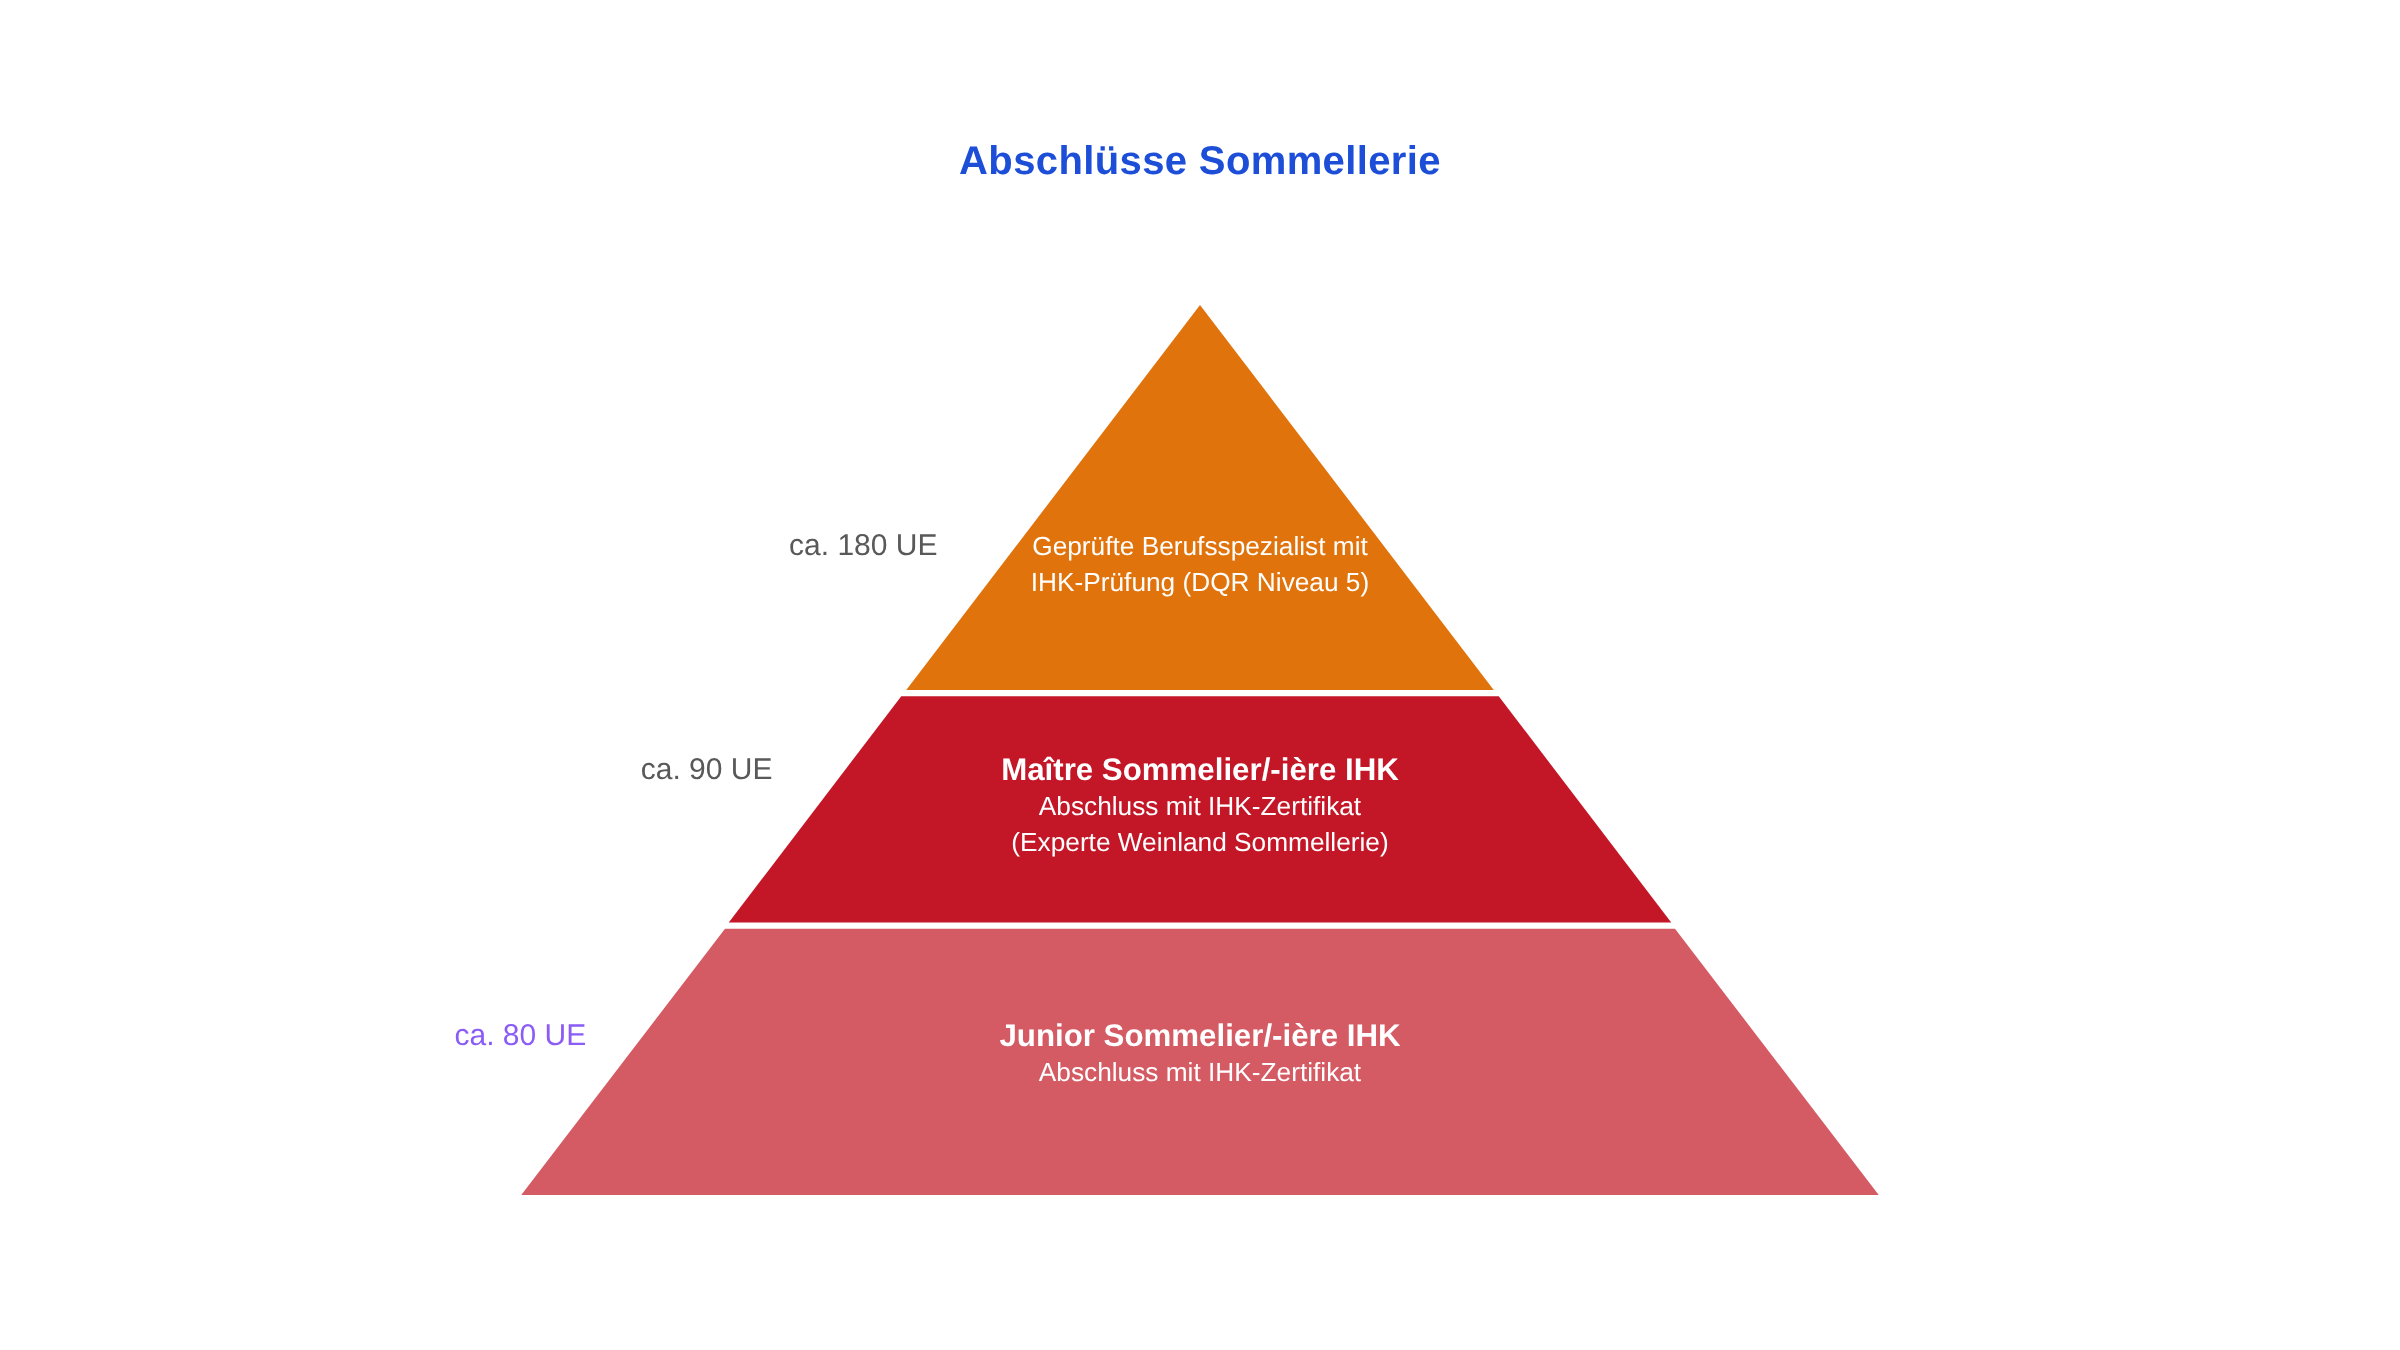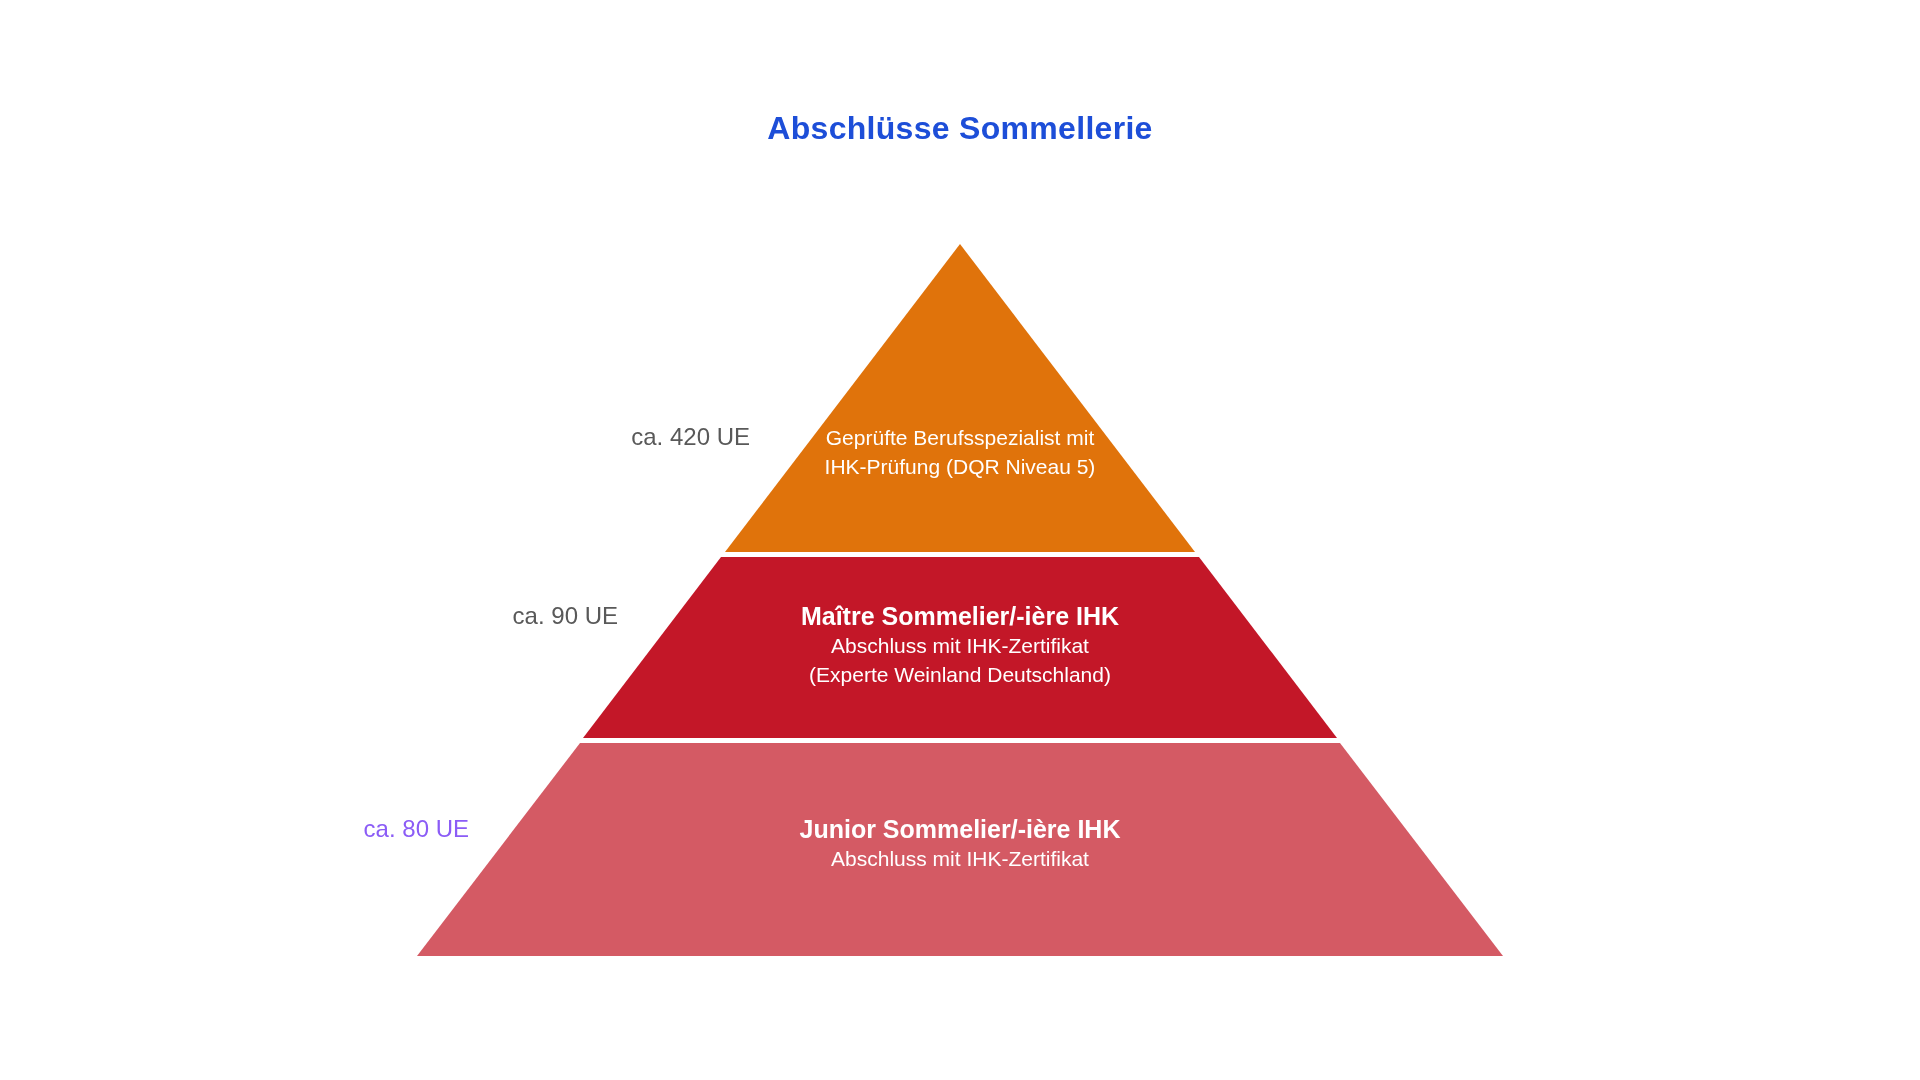--- a/index.html
+++ b/index.html
@@ -79,27 +79,27 @@
   </svg>
 
   <div class="tier-text t1" style="color: rgb(255, 255, 255);">
     <div class="tier-line">Geprüfte Berufsspezialist mit</div>
     <div class="tier-line">IHK-Prüfung (DQR Niveau 5)</div>
   </div>
 
   <div class="tier-text t2" style="color: rgb(255, 255, 255); text-align: center;">
     <div class="tier-heading">Maître Sommelier/-ière IHK</div>
     <div class="tier-line">Abschluss mit IHK-Zertifikat</div>
-    <div class="tier-line">(Experte Weinland Deutschland)</div>
+    <div class="tier-line">(Experte Weinland Sommellerie)</div>
   </div>
 
   <div class="tier-text t3" style="color: rgb(255, 255, 255);">
     <div class="tier-heading">Junior Sommelier/-ière IHK</div>
     <div class="tier-line">Abschluss mit IHK-Zertifikat</div>
   </div>
 
-  <div class="ue-label l1" style="color: rgb(89, 89, 89);">ca. 420 UE</div>
+  <div class="ue-label l1" style="color: rgb(89, 89, 89);">ca. 180 UE</div>
 
   <div class="ue-label l2" style="color: rgb(89, 89, 89);">ca. 90 UE</div>
 
   <div class="ue-label l3" style="color: #8b5cf6;">ca. 80 UE</div>
 
 </div>
 
 </body></html>

